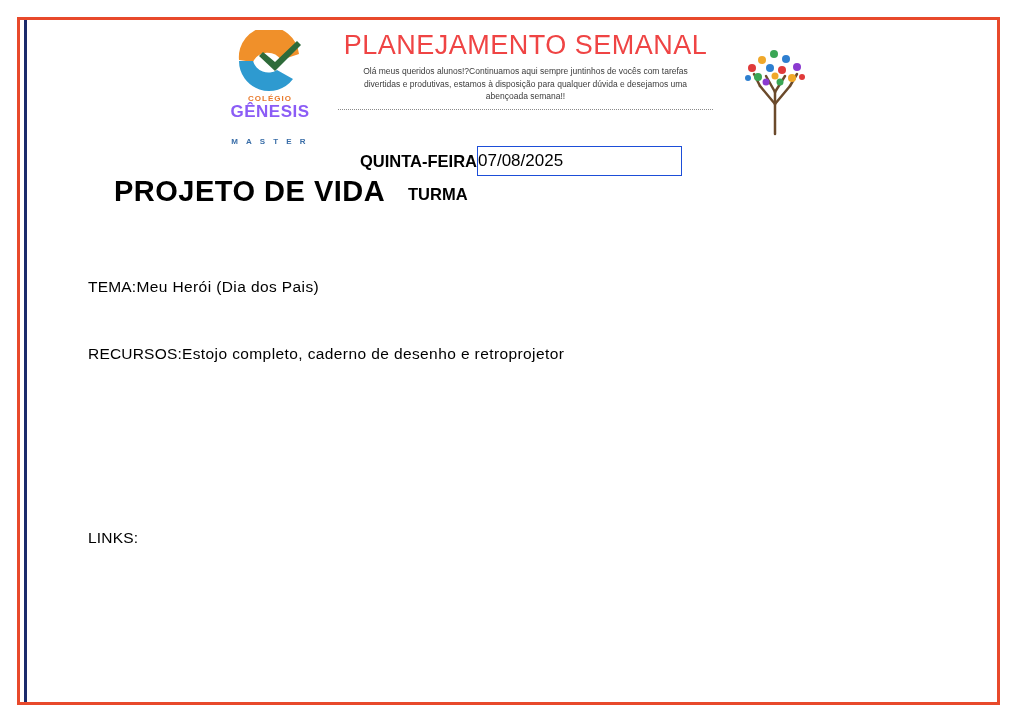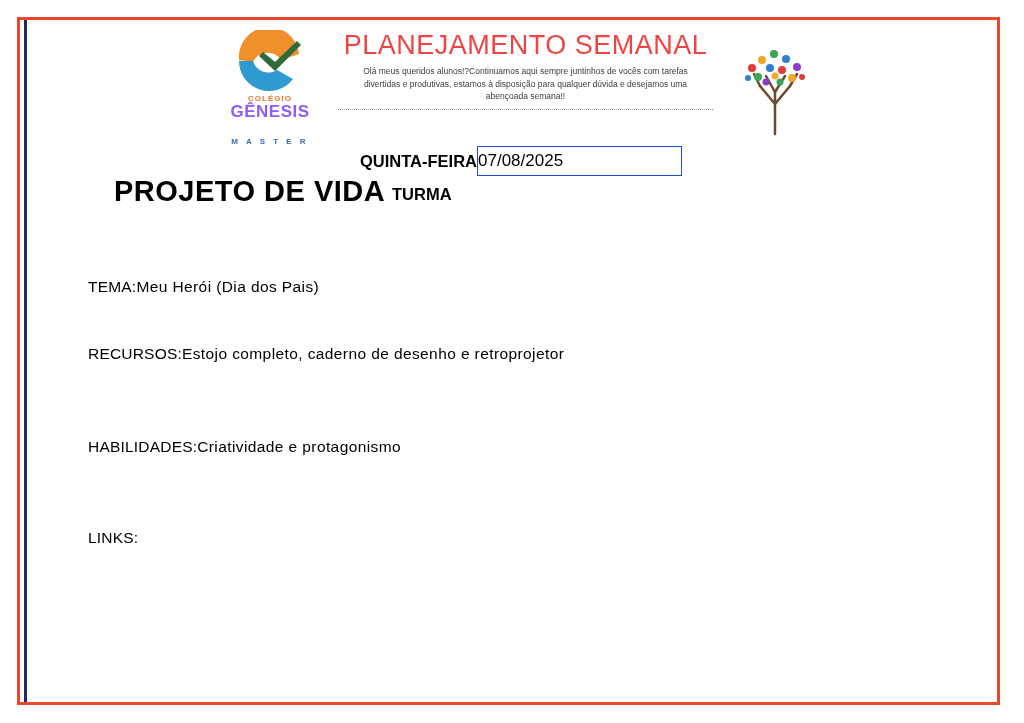--- a/index.html
+++ b/index.html
@@ -131,21 +131,21 @@
     white-space: nowrap;
     margin-left: 24px;
   }
 
   .field-row {
     position: absolute;
     display: flex;
     align-items: center;
   }
   .row-date { left: 340px; top: 126px; }
-  .row-class { left: 372px; top: 165px; flex-direction: column; }
+  .row-class { left: 388px; top: 165px; flex-direction: column; }
 
   .field-label {
     font-size: 16.5px;
     font-weight: bold;
     white-space: nowrap;
   }
   .field-box {
     border: 1px solid #1d4ed8;
     width: 205px;
     height: 30px;
@@ -246,21 +246,18 @@
   </div>
 
   <div class="body-field f-tema">
     <span class="lbl">TEMA:</span><span class="val">Meu Herói (Dia dos Pais)</span>
   </div>
 
   <div class="body-field f-recursos">
     <span class="lbl">RECURSOS:</span><span class="val">Estojo completo, caderno de desenho e retroprojetor</span>
   </div>
 
-  <div class="body-field f-habilidades">
-    <span class="lbl">HABILIDADES:</span><span class="val">Criatividade e protagonismo</span>
-  </div>
 
   <div class="body-field f-links">
     <span class="lbl">LINKS:</span><span class="val"></span>
   </div>
 
 </div>
 
 </body></html>

